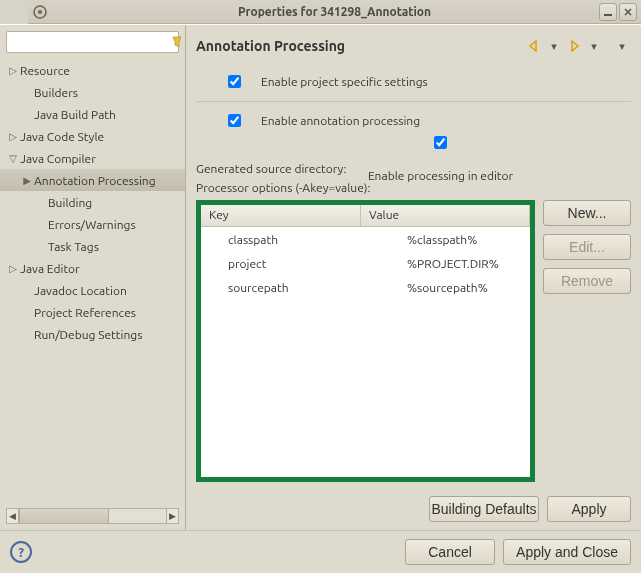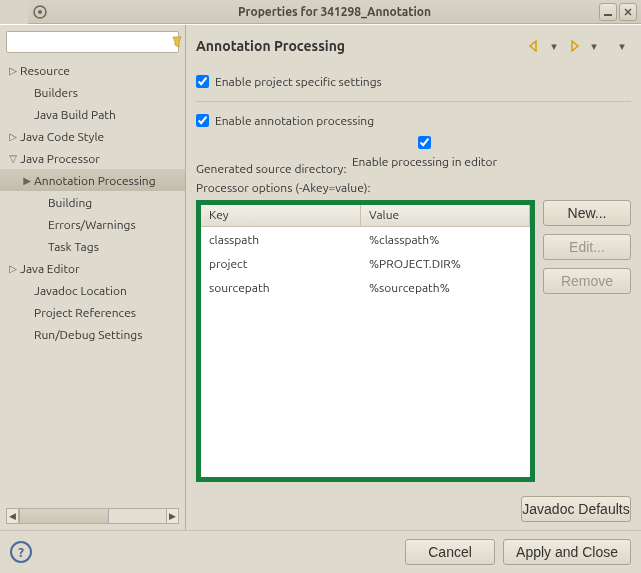--- a/index.html
+++ b/index.html
@@ -25,34 +25,34 @@
   .hscroll { height:16px; margin:2px 6px 6px 6px; border:1px solid #b5b09e; background:#e3dfd4; position:relative; }
   .hscroll .thumb { position:absolute; left:12px; top:0; bottom:0; width:90px; background:linear-gradient(#d8d4c6,#cbc6b4); border-left:1px solid #aaa; border-right:1px solid #aaa;}
   .hscroll .arr { position:absolute; top:0; bottom:0; width:12px; display:flex; align-items:center; justify-content:center; color:#555; font-size:9px; background:#eae6da; }
   .hscroll .arr.left{left:0;border-right:1px solid #b5b09e;} .hscroll .arr.right{right:0;border-left:1px solid #b5b09e;}
   .content { flex:1; background:#dedace; display:flex; flex-direction:column; padding:6px 10px 8px 10px; overflow:hidden;}
   .content-header { display:flex; align-items:center; height:30px; }
   .content-header h1 { font-size:14px; font-weight:bold; color:#333; }
   .navicons { margin-left:auto; display:flex; gap:2px; align-items:center;}
   .navicons .nbtn { width:18px; height:18px; display:inline-flex; align-items:center; justify-content:center; cursor:pointer; color:#555; font-size:11px;}
   .content-body { flex:1; display:flex; flex-direction:column; gap:6px; padding-top:10px; overflow:hidden;}
-  .chk { display:flex; align-items:center; gap:6px; height:20px;}
+  .chk { display:flex; align-items:center; gap:20px; height:20px;margin-left:32px;}
   .chk input { width:13px; height:13px; }
   .chk.indent1 { padding-left:22px;flex-direction:column; }
   .lbl { color:#333; }
   .rule { border-top:1px solid #c6c1b0; margin:4px 0 2px 0;}
   .textrow input[type=text] { width:100%; height:22px; border:1px solid #b5b09e; background:#fff; padding:2px 6px; font-size:12px;}
   .tablewrap { display:flex; gap:8px; flex:1; min-height:0;}
   .table { flex:1; border:5px solid #15803d; background:#fff; display:flex; flex-direction:column; }
   .table-head { display:flex; background:linear-gradient(#f2efe7,#e2ded1); border-bottom:1px solid #c6c1b0; height:22px;}
   .th { padding:3px 8px; border-right:1px solid #c6c1b0; color:#333; }
   .th.key{width:160px;} .th.val{flex:1;}
   .table-body { flex:1; overflow:auto;}
   .tr { display:flex; height:24px; align-items:center; }
-  .td { padding:0 8px; }
+  .td { padding:0 8px;margin-left:19px; }
   .td.key{width:160px;} .td.val{flex:1;}
   .btncol { width:88px; display:flex; flex-direction:column; gap:8px;}
   .btn { height:26px; border:1px solid #a9a493; border-radius:3px; background:linear-gradient(#eeeade,#ddd8c8); color:#333; font-size:14px; cursor:pointer; display:flex; align-items:center; justify-content:center;}
   .btn:disabled, .btn.disabled { color:#9b9789; cursor:default;}
   .footer-section { display:flex; justify-content:flex-end; gap:8px; padding-top:8px; border-top: none;}
   .dlg-sep { border-top:1px solid #c6c1b0; margin:0;}
   .dlg-footer { display:flex; align-items:center; padding:8px 10px; background:#dedace;}
   .help { width:22px;height:22px;border:2px solid #4a6a9a;border-radius:50%;display:flex;align-items:center;justify-content:center;color:#4a6a9a;font-weight:bold;font-size:13px;cursor:pointer;}
   .dlg-footer .spacer{flex:1;}
   .dlg-footer .btn { min-width:90px; padding:0 12px;}
@@ -106,21 +106,21 @@
           <div class="tree-item depth2">
             <span class="tw"></span>
             <span>Java Build Path</span>
           </div>
           <div class="tree-item depth1">
             <span class="tw">▷</span>
             <span>Java Code Style</span>
           </div>
           <div class="tree-item depth1">
             <span class="tw">▽</span>
-            <span>Java Processor</span>
+            <span>Java Compiler</span>
           </div>
           <div class="tree-item depth2 selected">
             <span class="tw">▶</span>
             <span>Annotation Processing</span>
           </div>
           <div class="tree-item depth3">
             <span class="tw"></span>
             <span>Building</span>
           </div>
           <div class="tree-item depth3">
@@ -217,21 +217,22 @@
               </div>
           </div>
           <div class="btncol">
             <button class="btn">New...</button>
             <button class="btn disabled" disabled="">Edit...</button>
             <button class="btn disabled" disabled="">Remove</button>
           </div>
         </div>
 
         <div class="footer-section">
-          <button class="btn" style="min-width:110px">Javadoc Defaults</button>
+          <button class="btn" style="min-width:110px">Building Defaults</button>
+          <button class="btn" style="min-width:84px">Apply</button>
         </div>
       </div>
     </div>
   </div>
 
   <div class="dlg-sep"></div>
   <div class="dlg-footer">
     <div class="help">?</div>
     <div class="spacer"></div>
     <button class="btn">Cancel</button>

